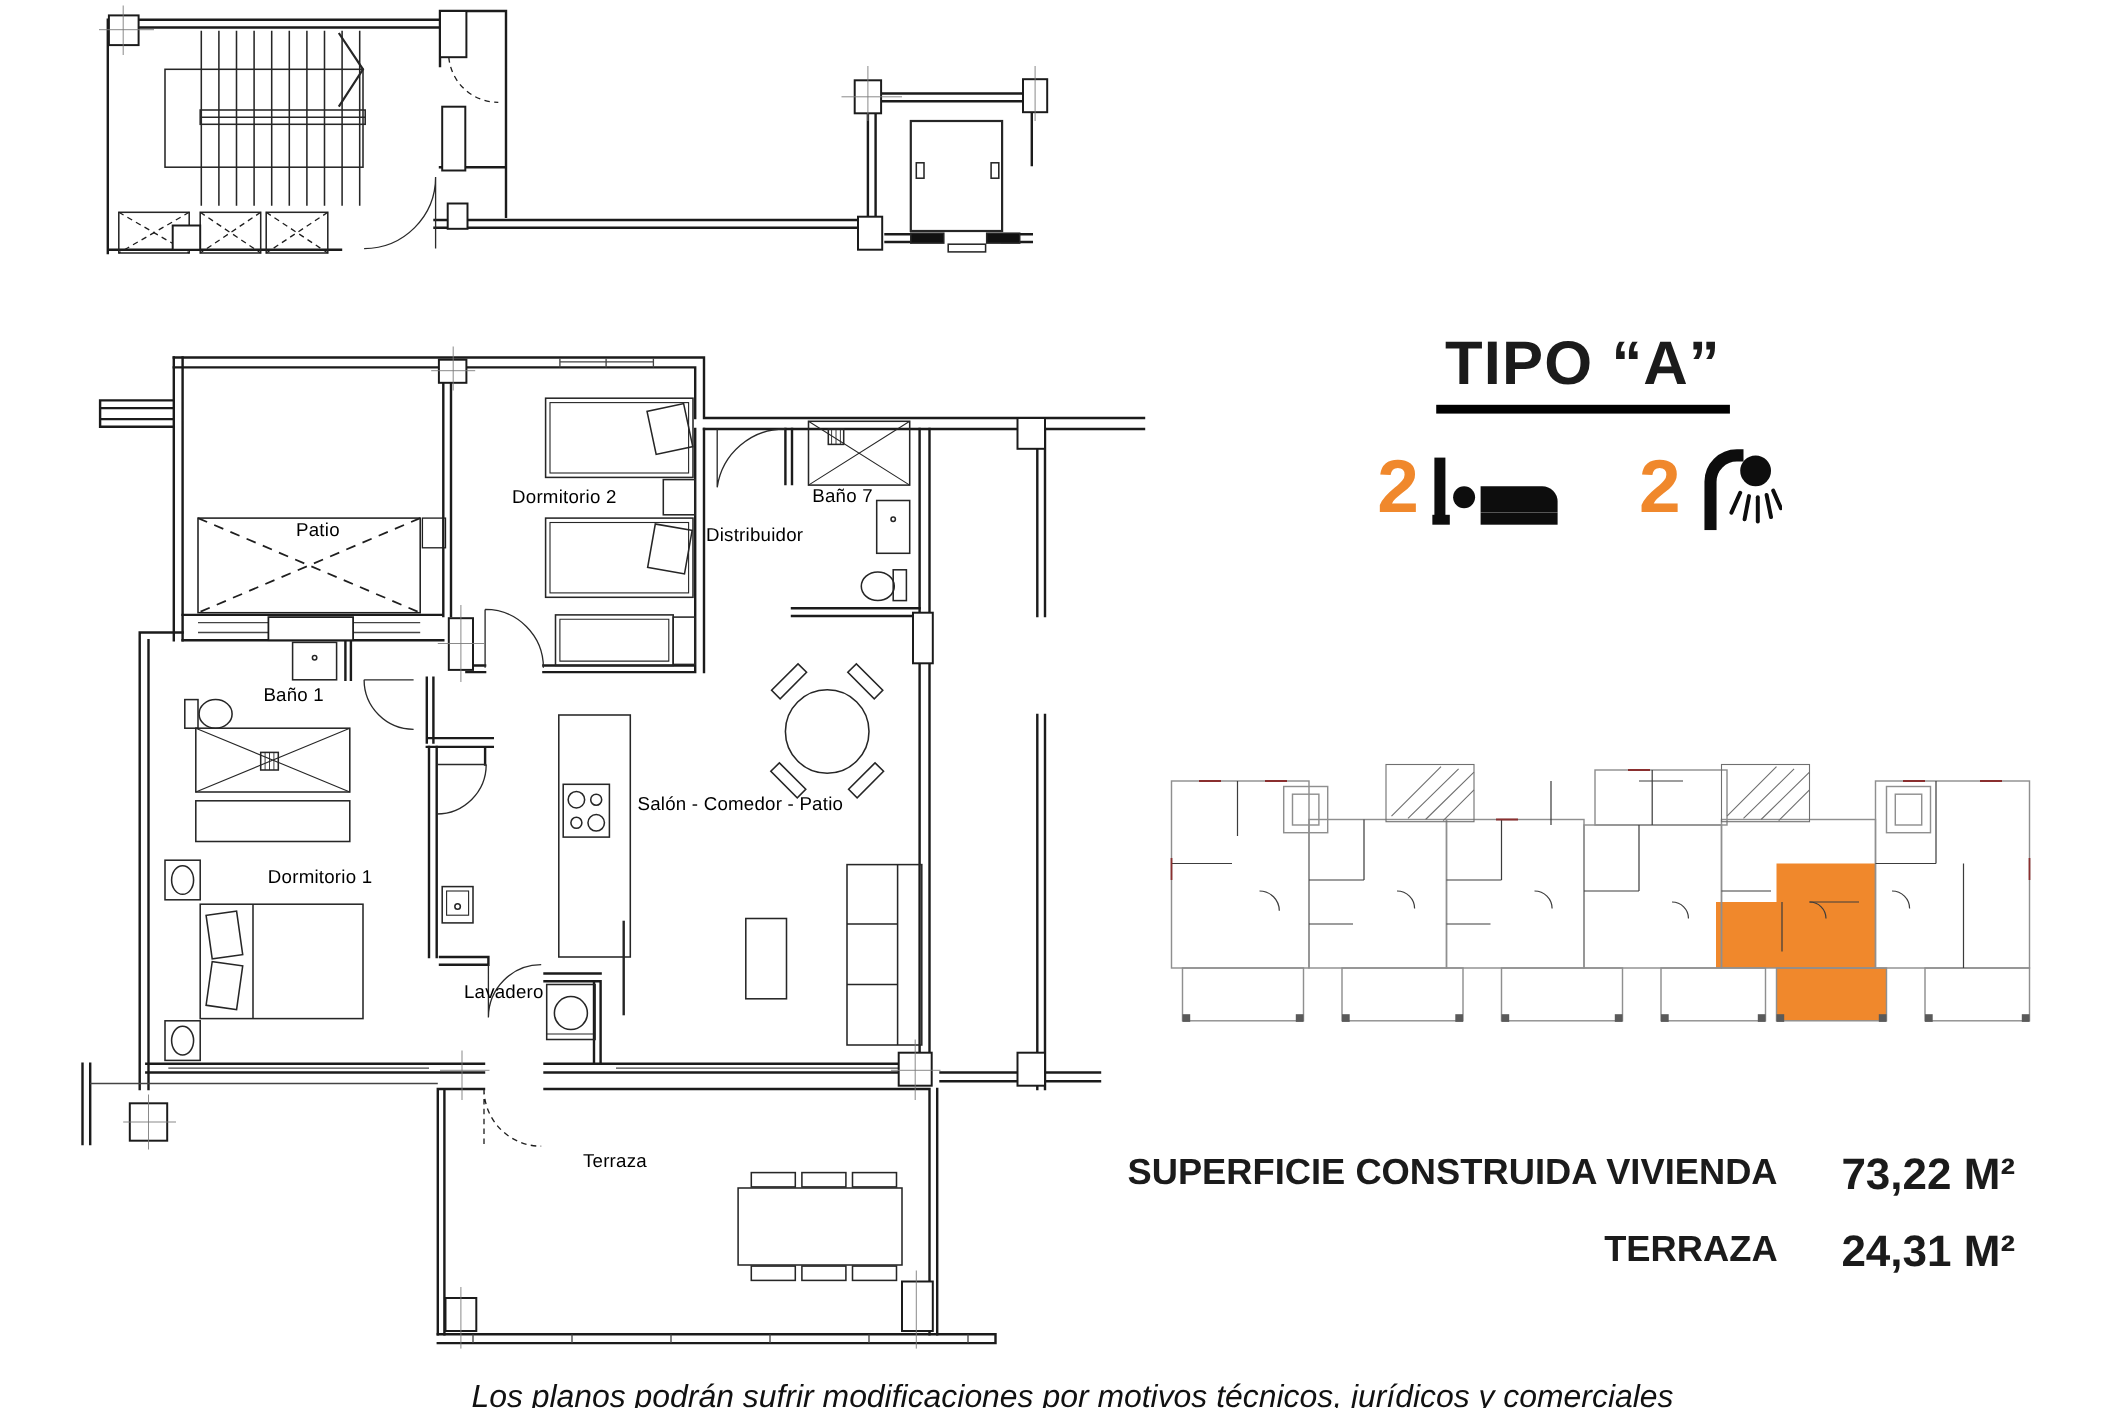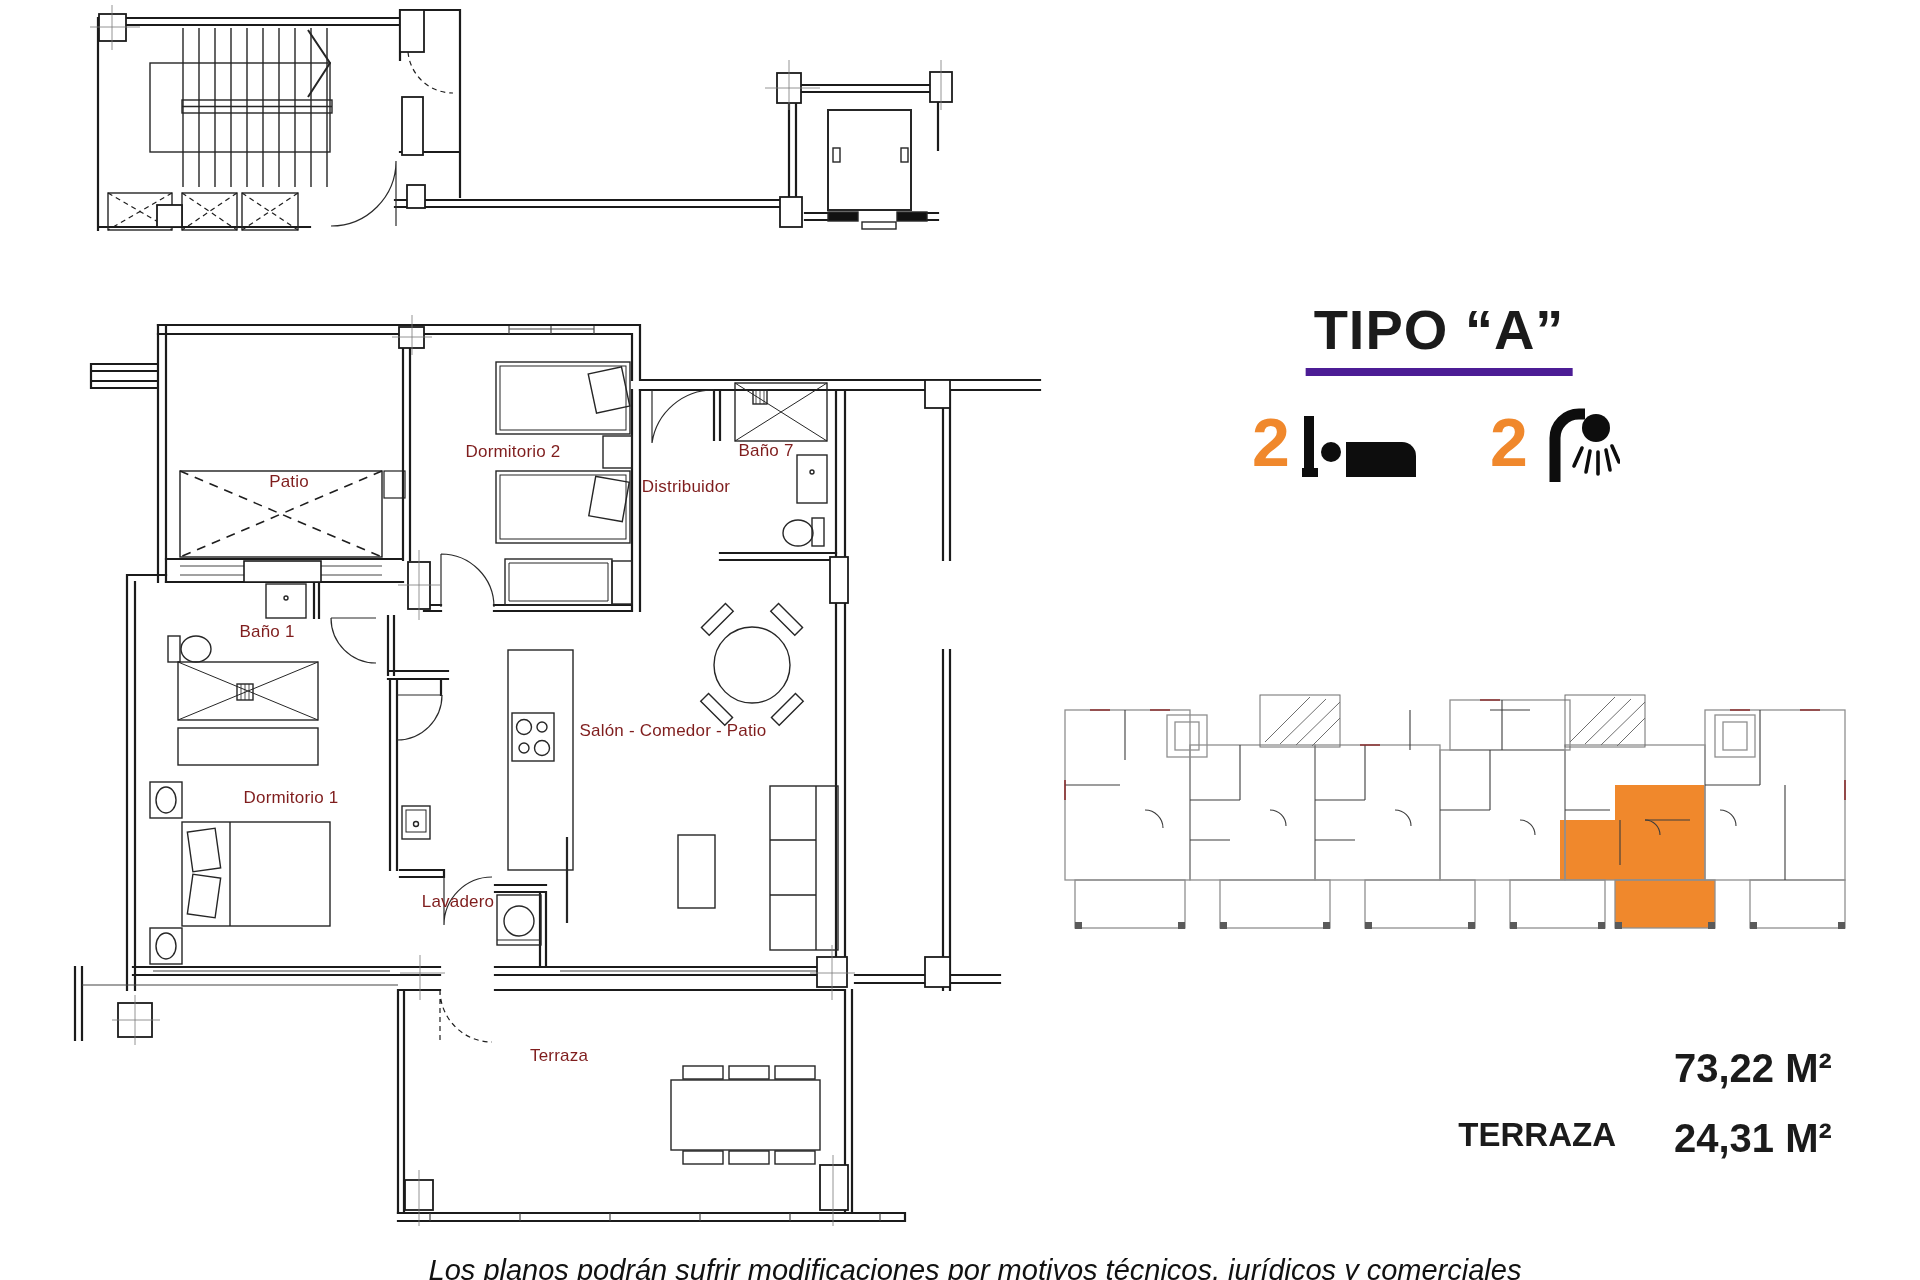--- a/index.html
+++ b/index.html
@@ -1,25 +1,25 @@
 <!DOCTYPE html>
 <html style="--accent: #F0882C;"><head>
 <meta charset="utf-8">
 <style>
   html,body{margin:0;padding:0;background:#e8e8e8;}
   .page{position:relative;width:1920px;height:1280px;background:#ffffff;overflow:hidden;
         font-family:"Liberation Sans","DejaVu Sans",sans-serif;color:#1b1b1b;}
   .abs{position:absolute;}
   svg{display:block;}
   
-  .room-label{position:absolute;transform:translate(-50%,-50%);font-size:17px;color:#7f1d1d;
+  .room-label{position:absolute;transform:translate(-50%,-50%);font-size:17px;color:#000000;
               white-space:nowrap;letter-spacing:.2px;}
   
   .main-title{position:absolute;left:1439px;top:297px;transform:translateX(-50%);
-              font-size:56px;font-weight:800;letter-spacing:1px;border-bottom:8px solid #4c1d95;
+              font-size:56px;font-weight:800;letter-spacing:1px;border-bottom:8px solid #000000;
               padding:0 8px 6px 8px;white-space:nowrap;}
   .feature-num{position:absolute;font-size:68px;font-weight:800;color:var(--accent,#F0882C);
                line-height:1;}
   .section-title{position:absolute;left:1431px;top:618px;transform:translateX(-50%);
                  font-size:31px;font-weight:700;white-space:nowrap;}
   .area-label{position:absolute;right:304px;font-size:33px;font-weight:700;white-space:nowrap;}
   .area-value{position:absolute;left:1674px;font-size:40px;font-weight:700;white-space:nowrap;}
   .disclaimer{position:absolute;left:975px;top:1254px;transform:translateX(-50%);
               font-size:29px;font-style:italic;white-space:nowrap;color:#111;}
 </style>
@@ -298,19 +298,20 @@
         <rect x="648" y="232" width="7" height="7"></rect>
       <rect x="690" y="232" width="7" height="7"></rect>
         <rect x="778" y="232" width="7" height="7"></rect>
     </g>
 
     <g stroke="#8a2f2f" stroke-width="1.6">
       <path d="M30,20 H50 M90,20 H110 M300,55 H320 M420,10 H440 M670,20 H690 M740,20 H760 M5,90 V110 M785,90 V110"></path>
     </g>
   </svg>
 
+  <div class="area-label" style="top:1046px">SUPERFICIE CONSTRUIDA VIVIENDA</div>
   <div class="area-value" style="top:1046px">73,22 M²</div>
   <div class="area-label" style="top:1116px">TERRAZA</div>
   <div class="area-value" style="top:1116px">24,31 M²</div>
 
   <div class="disclaimer">Los planos podrán sufrir modificaciones por motivos técnicos, jurídicos y comerciales</div>
 
 </div>
 
 </body></html>

